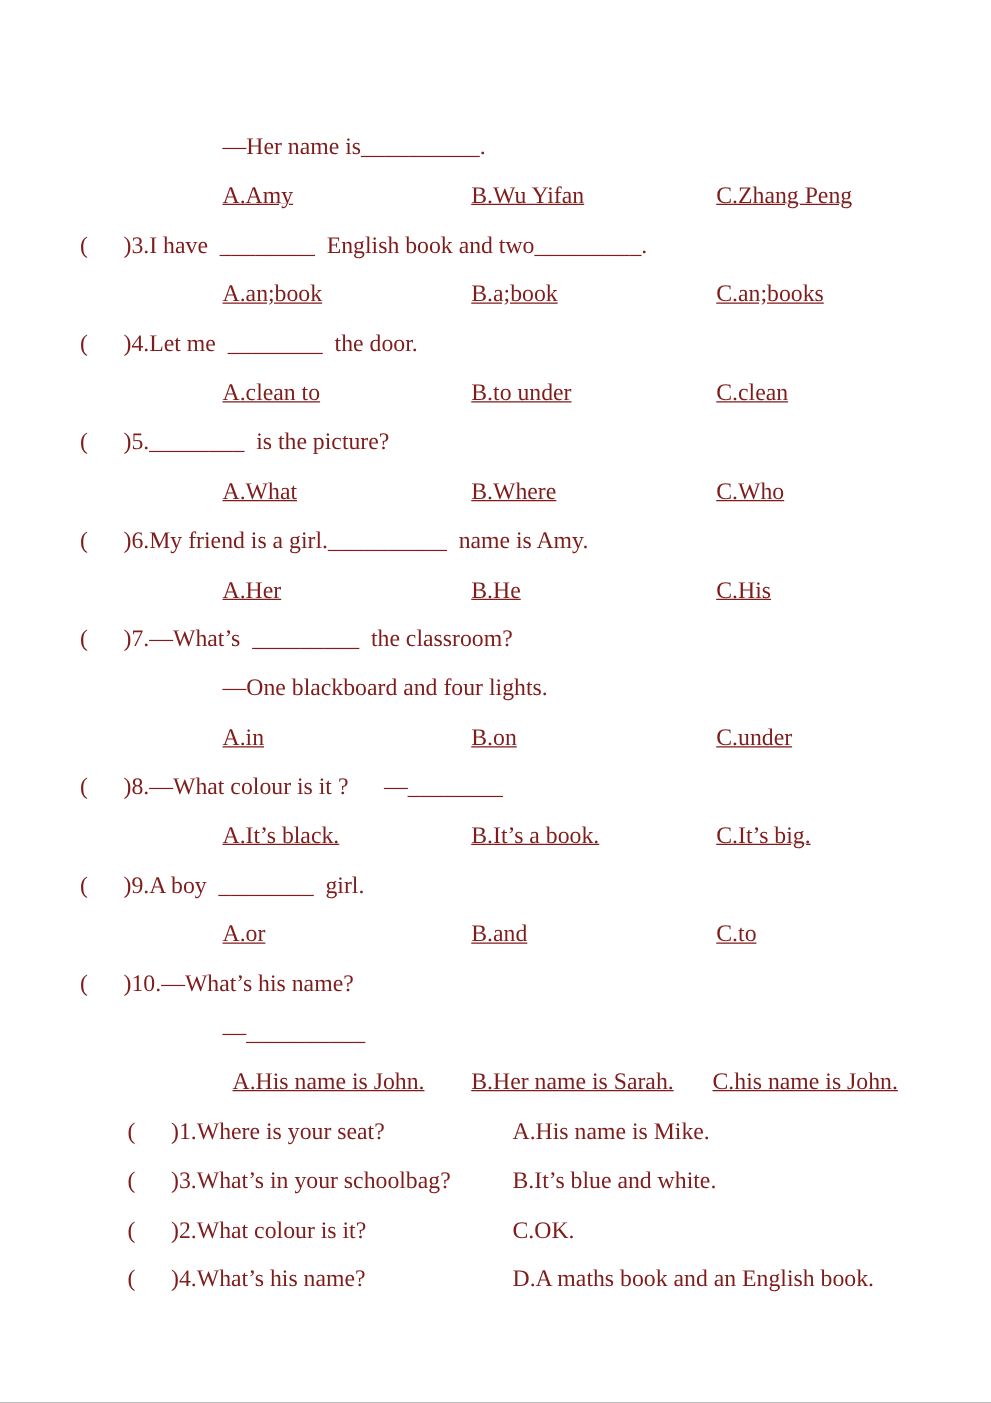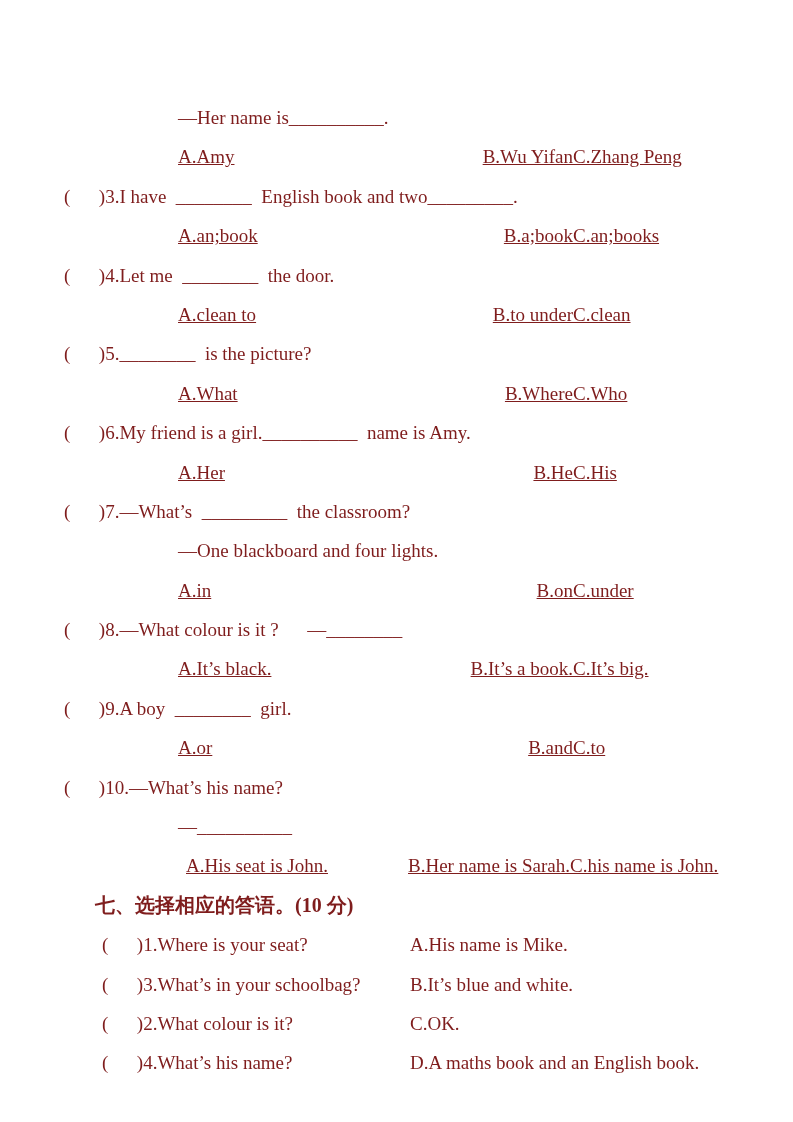--- a/index.html
+++ b/index.html
@@ -21,21 +21,21 @@
     line-height: 39.4px;
     white-space: pre;
   }
   
   .stem { padding-left: 64px; }
   
   .sub { padding-left: 178px; }
   
   .opts { padding-left: 178px; display: flex; text-decoration: underline; }
   .opts .cA { width: 199px; white-space: pre; }
-  .opts .cB { width: 196px; white-space: pre; text-align: right; }
+  .opts .cB { width: 196px; white-space: pre; }
   .opts .cC { white-space: pre; }
   
   .opts.last { padding-left: 186px; }
   .opts.last .cA { width: 191px; }
   .opts.last .cB { width: 193px; }
   
   .heading {
     padding-left: 95px;
     font-weight: bold;
     font-size: 20px;
@@ -104,26 +104,25 @@
     <div class="line stem"><span>(      )9.A boy  ________  girl.</span></div>
     <div class="line opts">
       <span class="cA">A.or</span>
       <span class="cB">B.and</span>
       <span class="cC">C.to</span>
     </div>
 
     <div class="line stem"><span>(      )10.—What’s his name?</span></div>
     <div class="line sub"><span>—__________</span></div>
     <div class="line opts last">
-      <span class="cA">A.His seat is John.</span>
+      <span class="cA">A.His name is John.</span>
       <span class="cB">B.Her name is Sarah.</span>
       <span class="cC">C.his name is John.</span>
     </div>
 
-    <div class="line heading"><span>七、选择相应的答语。(10 分)</span></div>
 
     <div class="line pair">
       <span class="qcell">(      )1.Where is your seat?</span>
       <span class="acell">A.His name is Mike.</span>
     </div>
     <div class="line pair">
       <span class="qcell">(      )3.What’s in your schoolbag?</span>
       <span class="acell">B.It’s blue and white.</span>
     </div>
     <div class="line pair">

